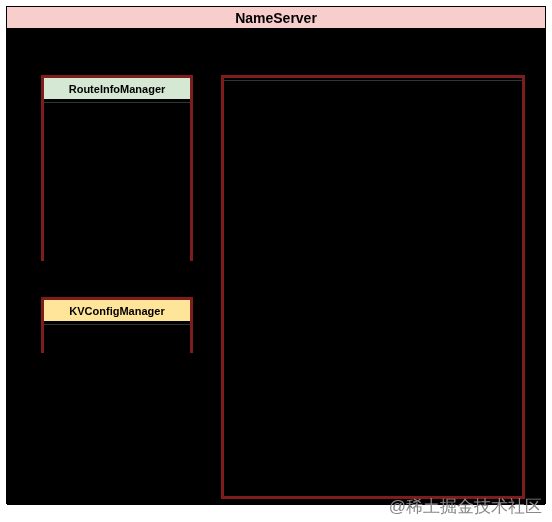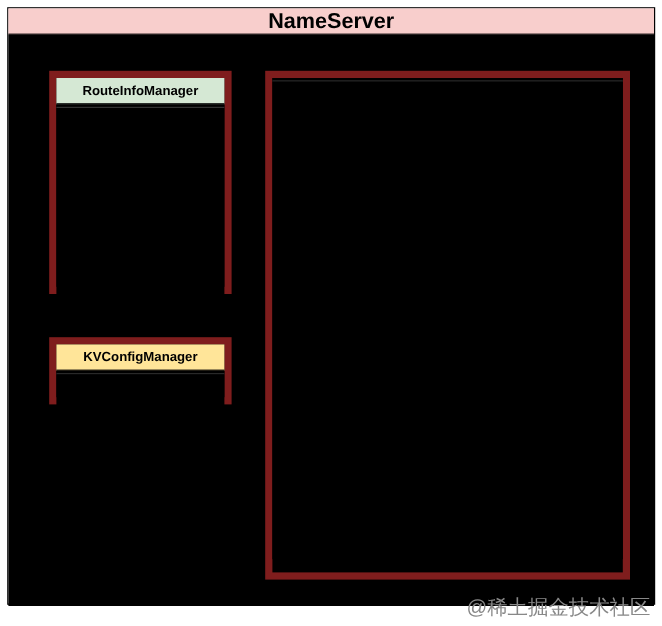--- a/index.html
+++ b/index.html
@@ -23,32 +23,33 @@
       border: 1px solid #000;
     }
     .outer-header {
       width: 100%;
       height: 22px;
       background: #f8cecc;
       border-bottom: 1px solid #000;
       display: flex;
       align-items: center;
       justify-content: center;
-      font-size: 18px;
+      font-size: 14px;
       font-weight: bold;
     }
     .outer-body {
       position: relative;
       width: 100%;
       height: 476px;
       background: #000;
     }
     .inner-box {
       position: absolute;
-      border: 6px solid #7f1d1d;
+      border: 3px solid #7f1d1d;
+      margin-top: 16px;
     }
     .inner-header {
       width: 100%;
       height: 22px;
       border-bottom: 1px solid #000;
       display: flex;
       align-items: center;
       justify-content: center;
       font-size: 11px;
       font-weight: bold;

